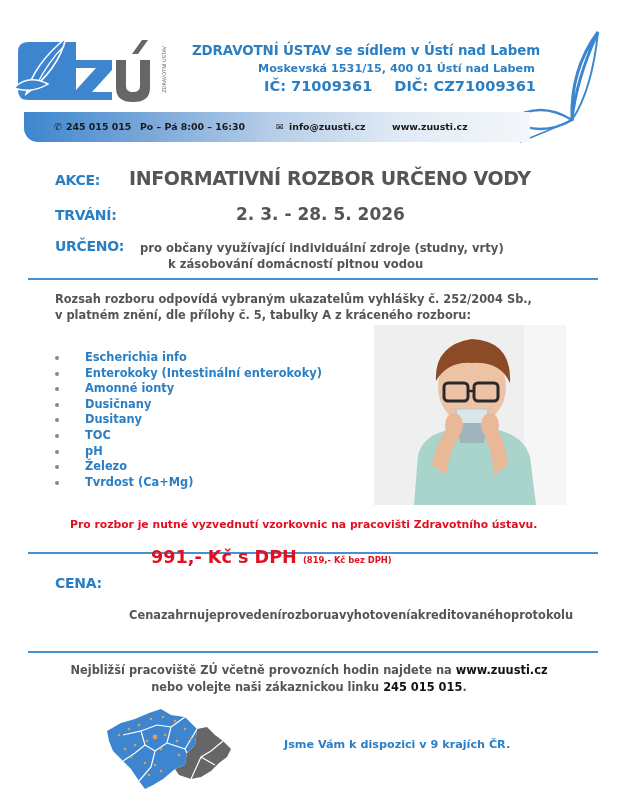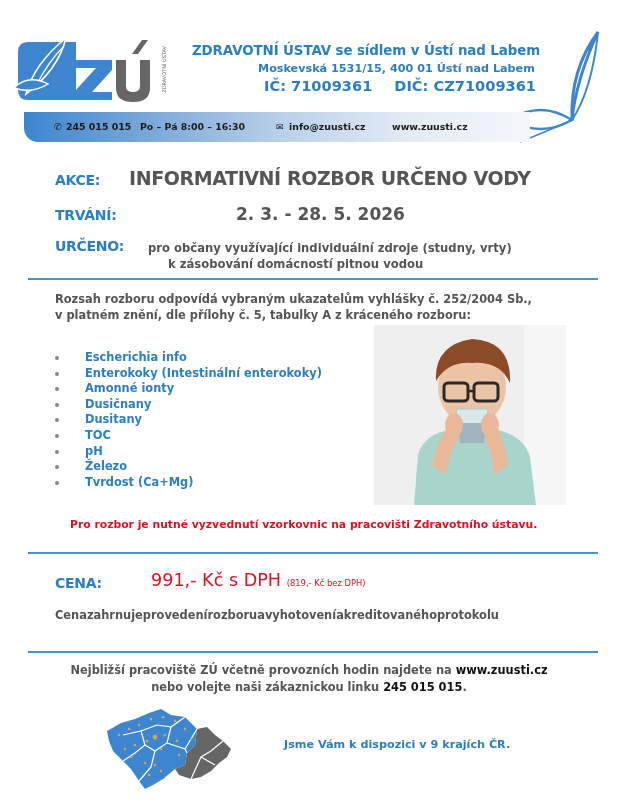--- a/index.html
+++ b/index.html
@@ -25,25 +25,25 @@
   .range-text { position: absolute; left: 55px; top: 291px; font-size: 11.4px; font-weight: bold; color: #555; line-height: 16px; white-space: nowrap; }
 
   .params { position: absolute; left: 55px; top: 350px; list-style: none; }
   .params li { position: relative; height: 15.6px; font-size: 11.4px; font-weight: bold; color: #2a7fc4; padding-left: 30px; white-space: nowrap; line-height: 15.6px; }
   .params li .bullet { position: absolute; left: 0; top: 6px; width: 4px; height: 4px; border-radius: 50%; background: #888; }
 
   .photo { position: absolute; left: 374px; top: 325px; width: 192px; height: 180px; background: #eeeeee; overflow: hidden; }
 
   .warning { position: absolute; left: 70px; top: 518px; font-size: 10.8px; font-weight: bold; color: #e0101e; white-space: nowrap; }
 
-  .price-main { position: absolute; left: 151px; top: 570px; font-size: 17.6px; font-weight: normal; color: #e0101e; white-space: nowrap; }
+  .price-main { position: absolute; left: 151px; top: 547px; font-size: 17.6px; font-weight: bold; color: #e0101e; white-space: nowrap; }
   .price-sub { font-size: 8.4px; }
 
   .includes { position: absolute; left: 55px; top: 607px; width: 518px; font-size: 11.4px; font-weight: bold; color: #555; line-height: 16px; text-align: justify; }
-  .includes .l1 { display: flex; justify-content: flex-start; }
+  .includes .l1 { display: flex; justify-content: flex-end; }
 
   .nearest { position: absolute; left: 0; width: 618px; top: 662px; font-size: 11.4px; font-weight: bold; color: #555; line-height: 17px; text-align: center; }
   .nearest b { color: #111; }
 
   .map { position: absolute; left: 105px; top: 705px; width: 130px; height: 90px; }
   .regions-text { position: absolute; left: 284px; top: 738px; font-size: 11.2px; font-weight: bold; color: #2a7fc4; white-space: nowrap; }
 </style>
 </head>
 <body>
 
@@ -88,21 +88,21 @@
   <span class="item" style="left:368px;">www.zuusti.cz</span>
 </div>
 
 <div class="label" style="left:55px;top:172px;font-size:14px;">AKCE:</div>
 <div class="value" style="left:129px;top:167px;font-size:19px;letter-spacing:-0.4px;">INFORMATIVNÍ ROZBOR URČENO VODY</div>
 
 <div class="label" style="left:55px;top:207px;font-size:14px;">TRVÁNÍ:</div>
 <div class="value" style="left:236px;top:204px;font-size:17px;">2. 3. - 28. 5. 2026</div>
 
 <div class="label" style="left:55px;top:238px;font-size:14px;">URČENO:</div>
-<div class="value" style="left:148px;top:241px;font-size:11.6px;">pro občany využívající individuální zdroje (studny, vrty)</div>
+<div class="value" style="left:140px;top:241px;font-size:11.6px;">pro občany využívající individuální zdroje (studny, vrty)</div>
 <div class="value" style="left:168px;top:257px;font-size:11.6px;">k zásobování domácností pitnou vodou</div>
 
 <div class="hr" style="top:278px;"></div>
 
 <div class="range-text">
   <div>Rozsah rozboru odpovídá vybraným ukazatelům vyhlášky č. 252/2004 Sb.,</div>
   <div>v platném znění, dle přílohy č. 5, tabulky A z kráceného rozboru:</div>
 </div>
 
 <ul class="params">

